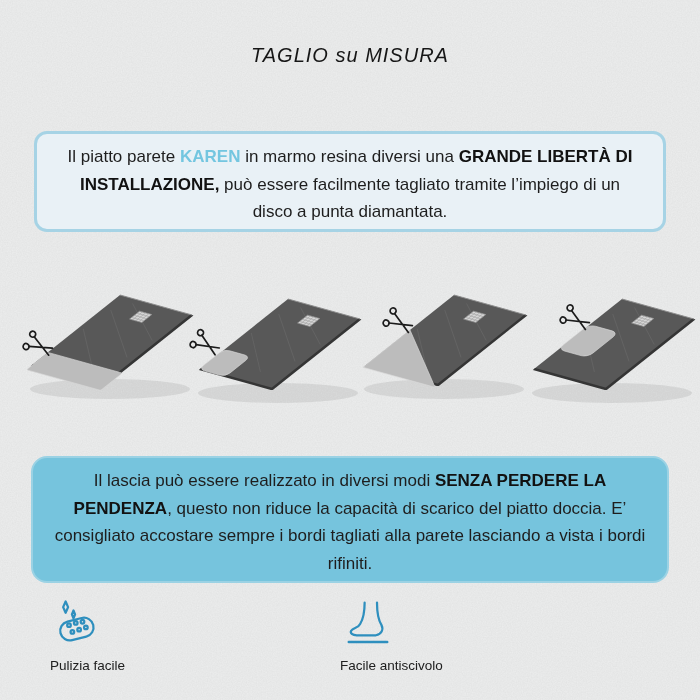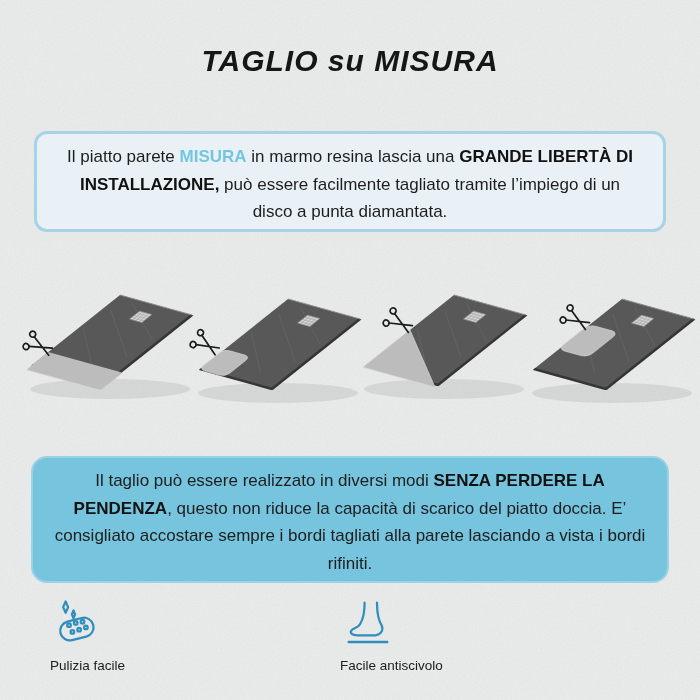--- a/index.html
+++ b/index.html
@@ -1,21 +1,21 @@
 <!DOCTYPE html>
 <html><head>
 <meta charset="utf-8">
 <style>
   html,body{margin:0;padding:0;}
   body{width:700px;height:700px;font-family:"Liberation Sans",sans-serif;}
   .page{position:relative;width:700px;height:700px;background:#edeeee;overflow:hidden;}
   .paper{position:absolute;left:0;top:0;pointer-events:none;}
 
   .title{position:absolute;left:0;top:44px;width:700px;margin:0;text-align:center;
-         font-size:30px;font-weight:700;font-style:italic;letter-spacing:1px;color:#161616;}
+         font-size:20px;font-weight:400;font-style:italic;letter-spacing:1px;color:#161616;}
 
   .box{position:absolute;box-sizing:border-box;text-align:center;color:#1e1e1e;
        font-size:17px;line-height:1.62;}
   .box p{margin:0;}
   .box strong{font-weight:800;color:#121212;}
   .intro-box{left:34px;top:131px;width:632px;height:101px;border:3px solid #a6d3e5;
              border-radius:13px;background:#e9f1f6;padding:9px 22px;}
   .brand{color:#74c6e0;font-weight:700;}
   .pendenza-box{left:31px;top:456px;width:638px;height:127px;border:2px solid #9bd2e4;
                 border-radius:16px;background:#76c4dd;padding:9px 20px;}
@@ -45,21 +45,21 @@
     <filter id="grain">
         <feTurbulence type="fractalNoise" baseFrequency="0.8" numOctaves="2"></feTurbulence>
       <feColorMatrix type="matrix" values="0 0 0 0 0  0 0 0 0 0  0 0 0 0 0  0 0 0 0.05 0"></feColorMatrix>
     </filter>
     <rect width="700" height="700" filter="url(#grain)"></rect>
   </svg>
 
   <h1 class="title">TAGLIO su MISURA</h1>
 
   <div class="box intro-box">
-    <p><span>Il piatto parete </span><span class="brand">MISURA</span><span> in marmo resina lascia una </span><strong>GRANDE LIBERTÀ DI INSTALLAZIONE,</strong><span> può essere facilmente tagliato tramite l’impiego di un disco a punta diamantata.</span></p>
+    <p><span>Il piatto parete </span><span class="brand">KAREN</span><span> in marmo resina diversi una </span><strong>GRANDE LIBERTÀ DI INSTALLAZIONE,</strong><span> può essere facilmente tagliato tramite l’impiego di un disco a punta diamantata.</span></p>
   </div>
 
   <svg class="trays" width="700" height="195" viewBox="0 0 700 195">
 
     <g>
       <ellipse class="tray-shadow" cx="110" cy="131" rx="80" ry="10"></ellipse>
       <g transform="matrix(0.72 0.20 -0.5867 0.4667 120 37)">
         <rect class="tray-face" x="0" y="0" width="100" height="150"></rect>
         <path class="tray-tex" d="M10,28 L88,96 M24,8 L92,58 M6,70 L66,128"></path>
         <path class="tray-edge" d="M100,0 L100,150 L0,150"></path>
@@ -132,21 +132,21 @@
       </g>
       <g class="scissors" transform="translate(562,51) rotate(30 15 11)">
         <circle cx="3" cy="4" r="3"></circle>
           <circle cx="3" cy="18" r="3"></circle>
         <path d="M5.5,5.5 L27,15 M5.5,16.5 L27,7"></path>
       </g>
     </g>
   </svg>
 
   <div class="box pendenza-box">
-    <p><span>Il taglio può essere realizzato in diversi modi </span><strong>SENZA PERDERE LA PENDENZA</strong><span>, questo non riduce la capacità di scarico del piatto doccia. E’ consigliato accostare sempre i bordi tagliati alla parete lasciando a vista i bordi rifiniti.</span></p>
+    <p><span>Il lascia può essere realizzato in diversi modi </span><strong>SENZA PERDERE LA PENDENZA</strong><span>, questo non riduce la capacità di scarico del piatto doccia. E’ consigliato accostare sempre i bordi tagliati alla parete lasciando a vista i bordi rifiniti.</span></p>
   </div>
 
   <div class="features">
 
     <div class="feature">
       <svg width="56" height="54" viewBox="0 0 48 48">
         <path d="M13,4 L15.2,9 L13,14 L10.8,9 Z"></path>
         <path d="M20,12 L21.4,15.5 L20,19 L18.6,15.5 Z"></path>
         <rect x="8" y="20" width="30" height="17" rx="8.5" transform="rotate(-14 23 28.5)"></rect>
         <circle cx="16" cy="25" r="1.6"></circle>

